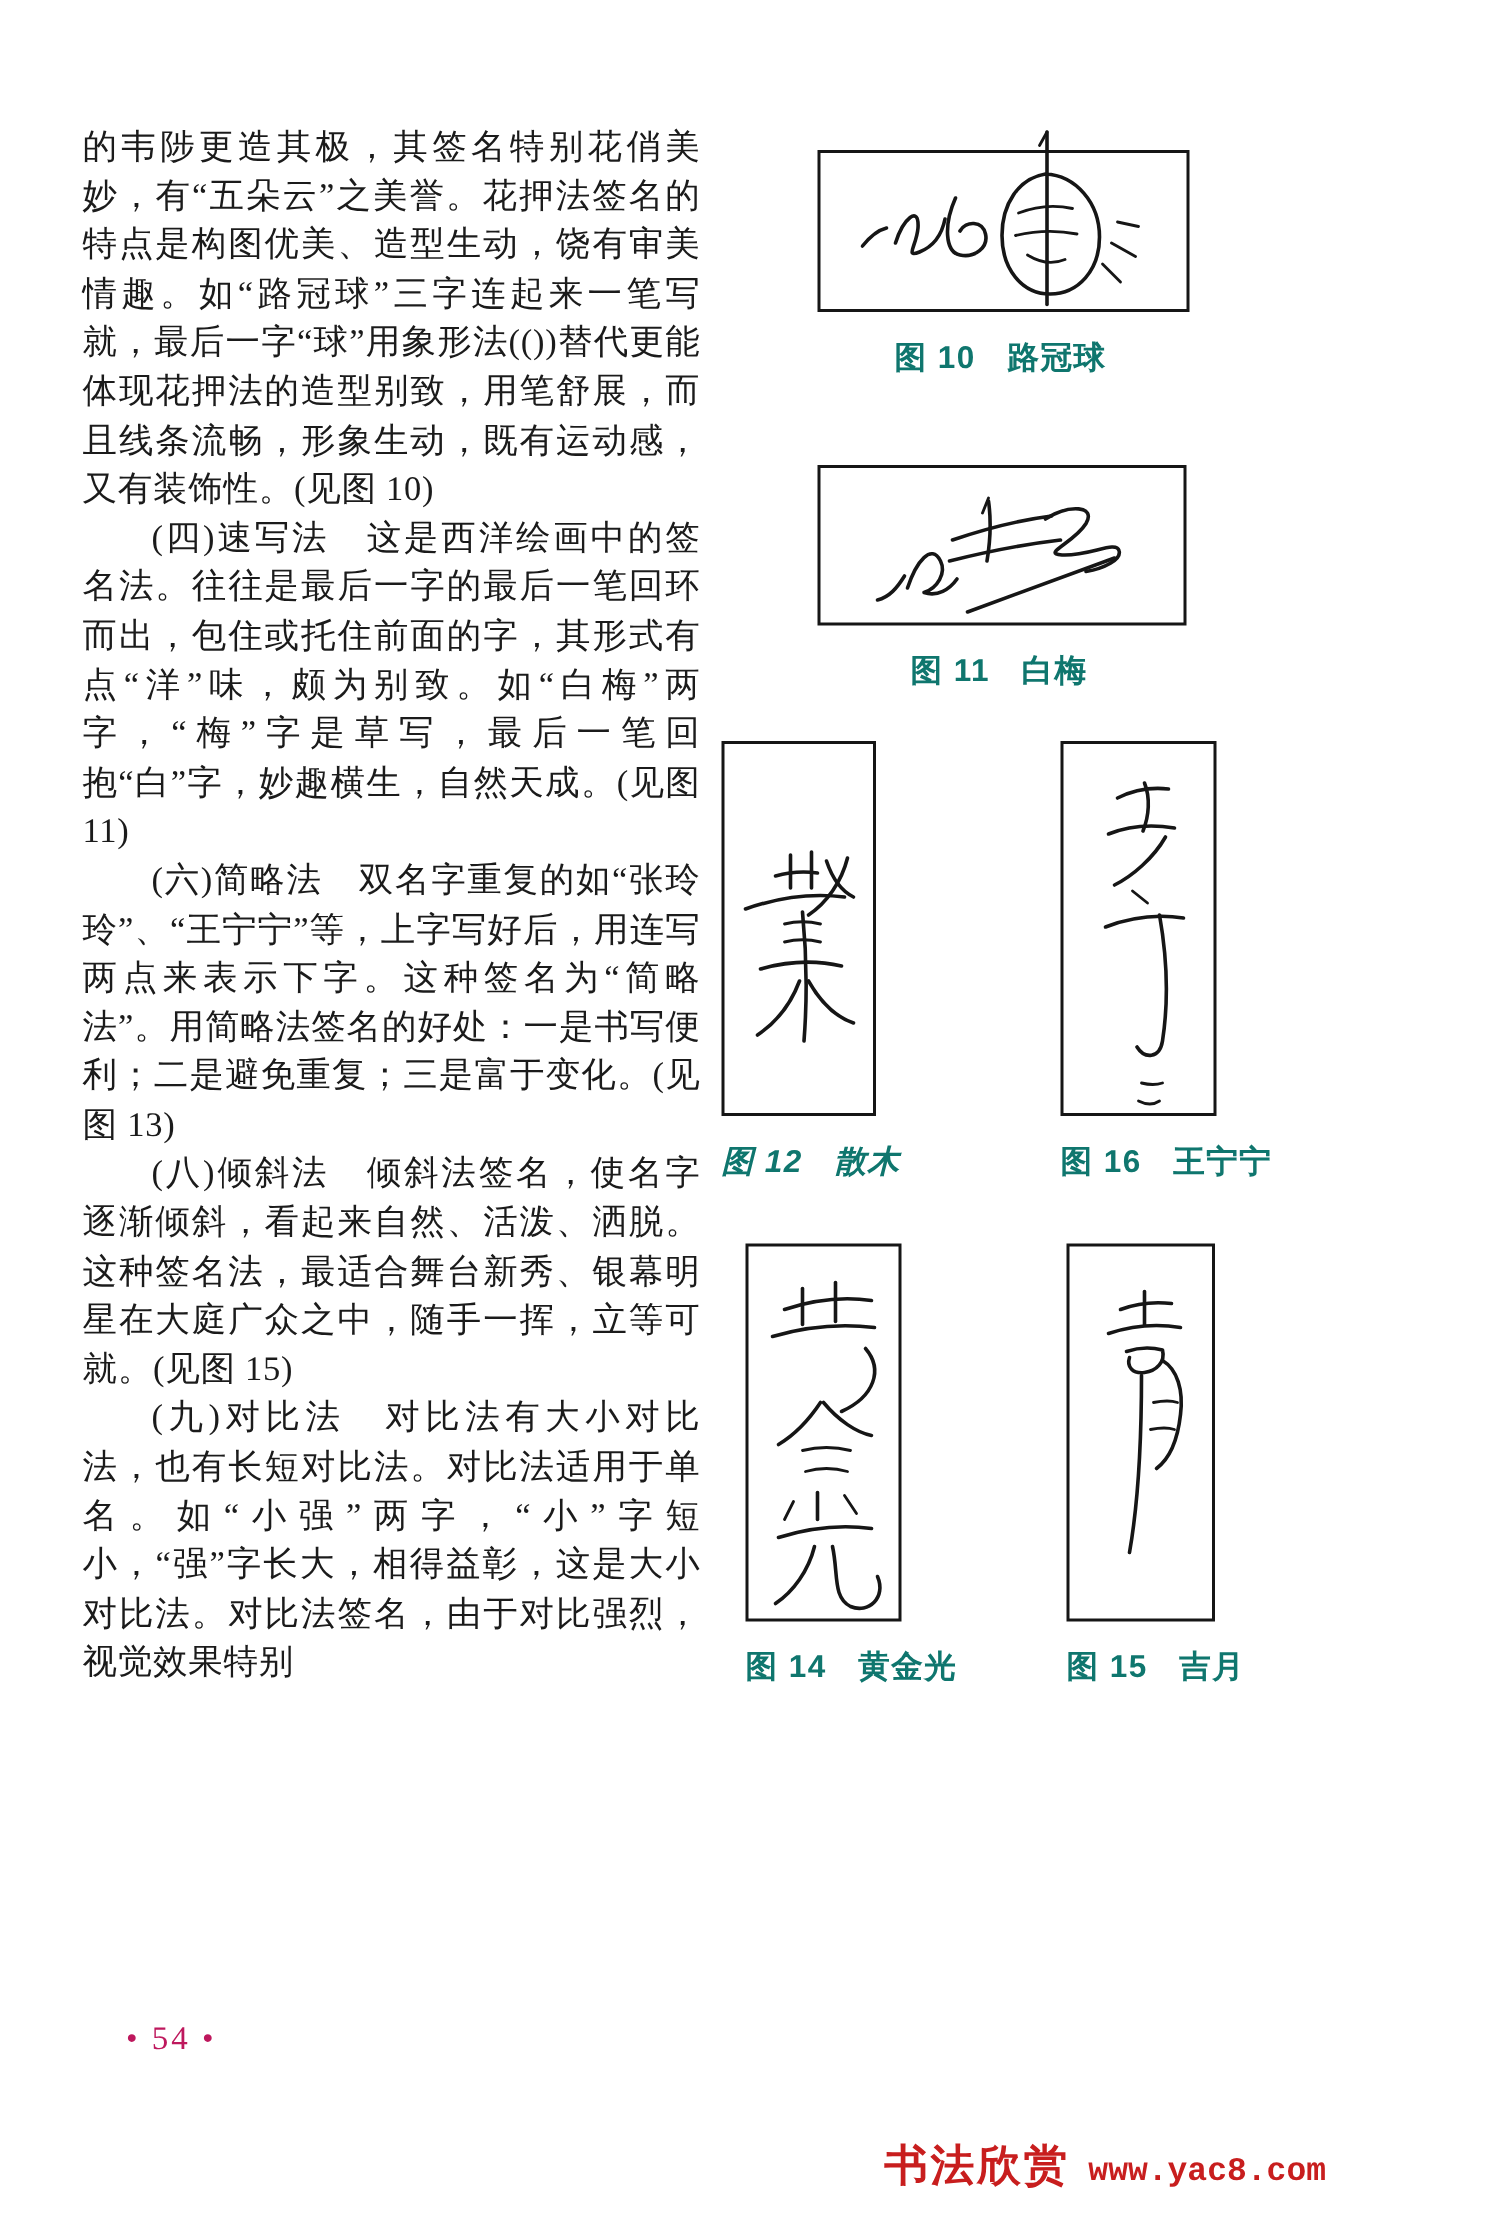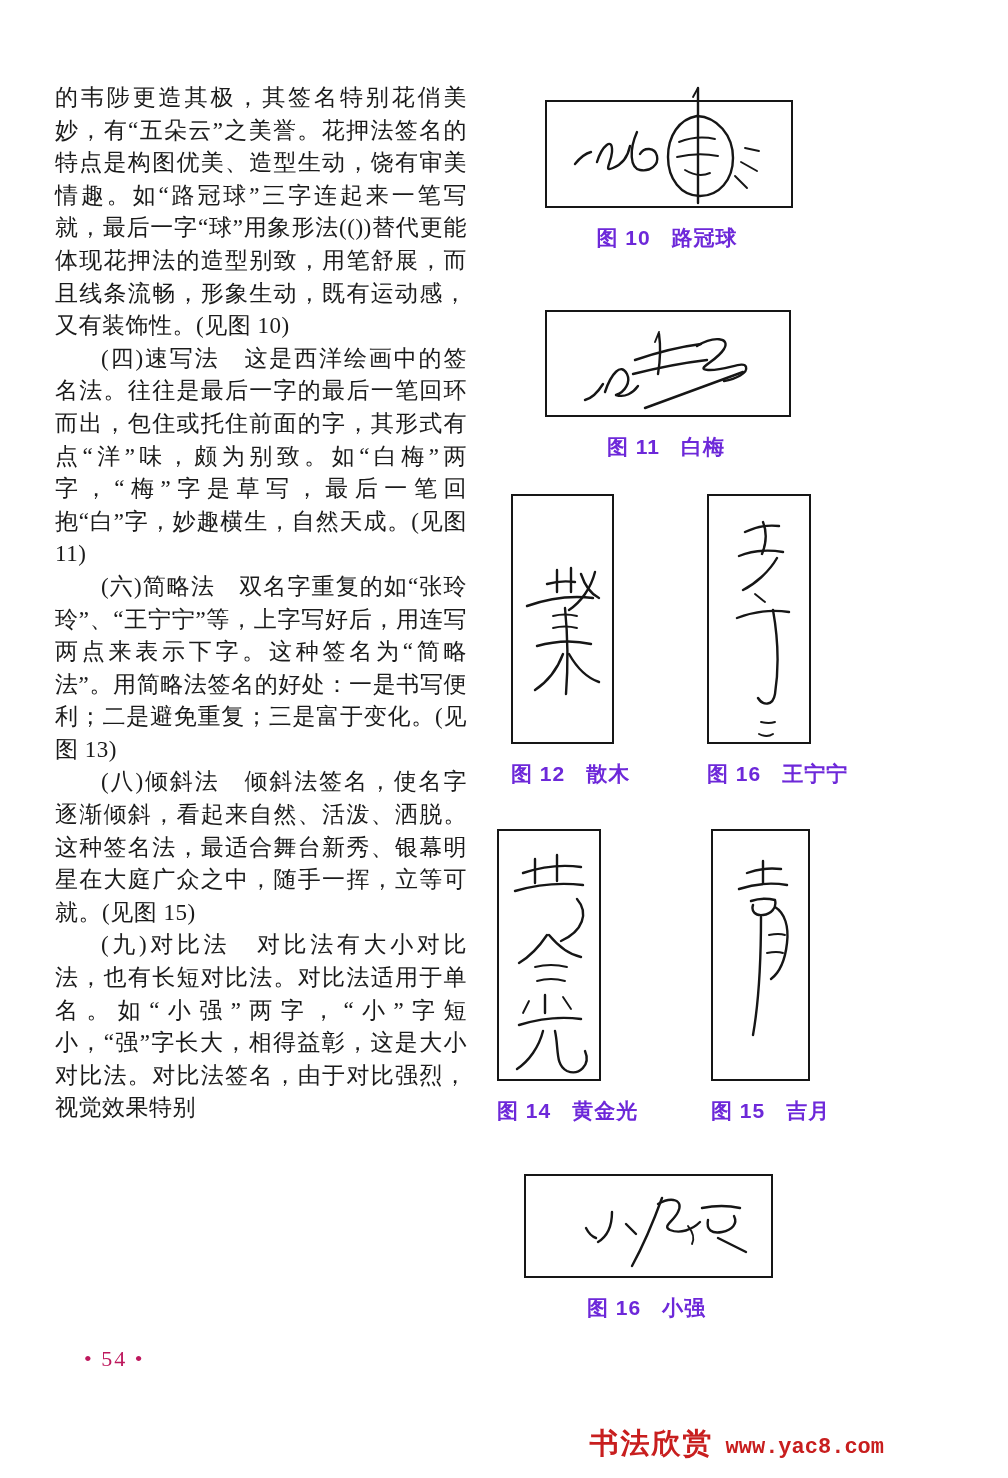--- a/index.html
+++ b/index.html
@@ -28,21 +28,21 @@
   
   .fig{position:absolute;}
   .fig-box{
     border:2px solid #161616;
     background:#ffffff;
     position:relative;
   }
   .fig-box svg{display:block;overflow:visible;}
   .fig-caption{
     font-family:"Liberation Sans","DejaVu Sans",sans-serif;
-    font-weight:700;font-size:21px;color:#6d28d9;
+    font-weight:700;font-size:21px;color:#0f766e;
     margin-top:16px;white-space:nowrap;letter-spacing:1px;
   }
   .fig-caption.center{text-align:center;}
   .cap-gap{display:inline-block;width:1em;}
   .sig{stroke:#161616;fill:none;stroke-width:2.4;stroke-linecap:round;stroke-linejoin:round;}
   .sig.thin{stroke-width:1.9;}
   
   .watermark{
     position:absolute;right:20px;top:1424px;
     color:#c81e1e;font-weight:700;font-size:29px;
@@ -99,21 +99,21 @@
         <path class="sig" d="M86,62 q40,-10 74,-14"></path>
         <path class="sig" d="M150,34 c16,-10 34,-9 27,3 c-8,13 -30,20 -16,21 c18,1 36,-10 38,-3 c2,6 -10,12 -22,14"></path>
         <path class="sig" d="M98,96 L196,60"></path>
       </svg>
     </div>
     <div class="fig-caption center" style="width:242px;">
       <span>图 11</span><span class="cap-gap"></span><span>白梅</span>
     </div>
   </div>
 
-  <div class="fig" style="left:511px;top:494px;">
+  <div class="fig" style="left:481px;top:494px;font-style:italic;">
     <div class="fig-box" style="width:99px;height:246px;">
       <svg width="99" height="246" viewBox="0 0 99 246">
         <path class="sig" d="M34,88 q14,-4 28,-2"></path>
         <path class="sig" d="M44,74 v22"></path>
         <path class="sig" d="M58,72 v24"></path>
         <path class="sig" d="M14,110 q34,-12 66,-8"></path>
         <path class="sig" d="M68,78 c4,12 10,20 18,24"></path>
         <path class="sig" d="M82,76 c-4,16 -14,30 -26,38"></path>
         <path class="sig thin" d="M40,120 q12,-3 24,0"></path>
         <path class="sig thin" d="M40,132 q12,-3 24,0"></path>
@@ -183,38 +183,20 @@
         <path class="sig" d="M62,76 c10,6 14,20 12,36 c-2,18 -8,30 -16,36"></path>
         <path class="sig thin" d="M56,104 q10,-2 16,0"></path>
         <path class="sig thin" d="M54,122 q10,-2 16,0"></path>
       </svg>
     </div>
     <div class="fig-caption">
       <span>图 15</span><span class="cap-gap"></span><span>吉月</span>
     </div>
   </div>
 
-  <div class="fig" style="left:524px;top:1174px;">
-    <div class="fig-box" style="width:245px;height:100px;">
-      <svg width="245" height="100" viewBox="0 0 245 100">
-        <path class="sig" d="M60,52 q4,8 10,10"></path>
-        <path class="sig" d="M86,36 c0,14 -4,24 -14,30"></path>
-        <path class="sig" d="M100,48 l10,10"></path>
-        <path class="sig" d="M136,22 c-8,22 -18,46 -30,68"></path>
-        <path class="sig" d="M132,28 c14,-8 26,-4 20,8 c-5,10 -16,14 -8,18 c10,4 22,0 30,-8"></path>
-        <path class="sig" d="M176,32 q20,-4 38,0"></path>
-        <path class="sig" d="M182,44 c-2,10 4,14 14,12 c10,-2 16,-8 12,-16"></path>
-        <path class="sig" d="M192,62 l28,14"></path>
-        <path class="sig thin" d="M162,50 q8,10 4,18"></path>
-      </svg>
-    </div>
-    <div class="fig-caption center" style="width:245px;">
-      <span>图 16</span><span class="cap-gap"></span><span>小强</span>
-    </div>
-  </div>
 
   <div class="pageno">• 54 •</div>
 
   <div class="watermark">
     <span>书法欣赏</span><span class="wm-url">www.yac8.com</span>
   </div>
 
 </div>
 
 </body></html>

